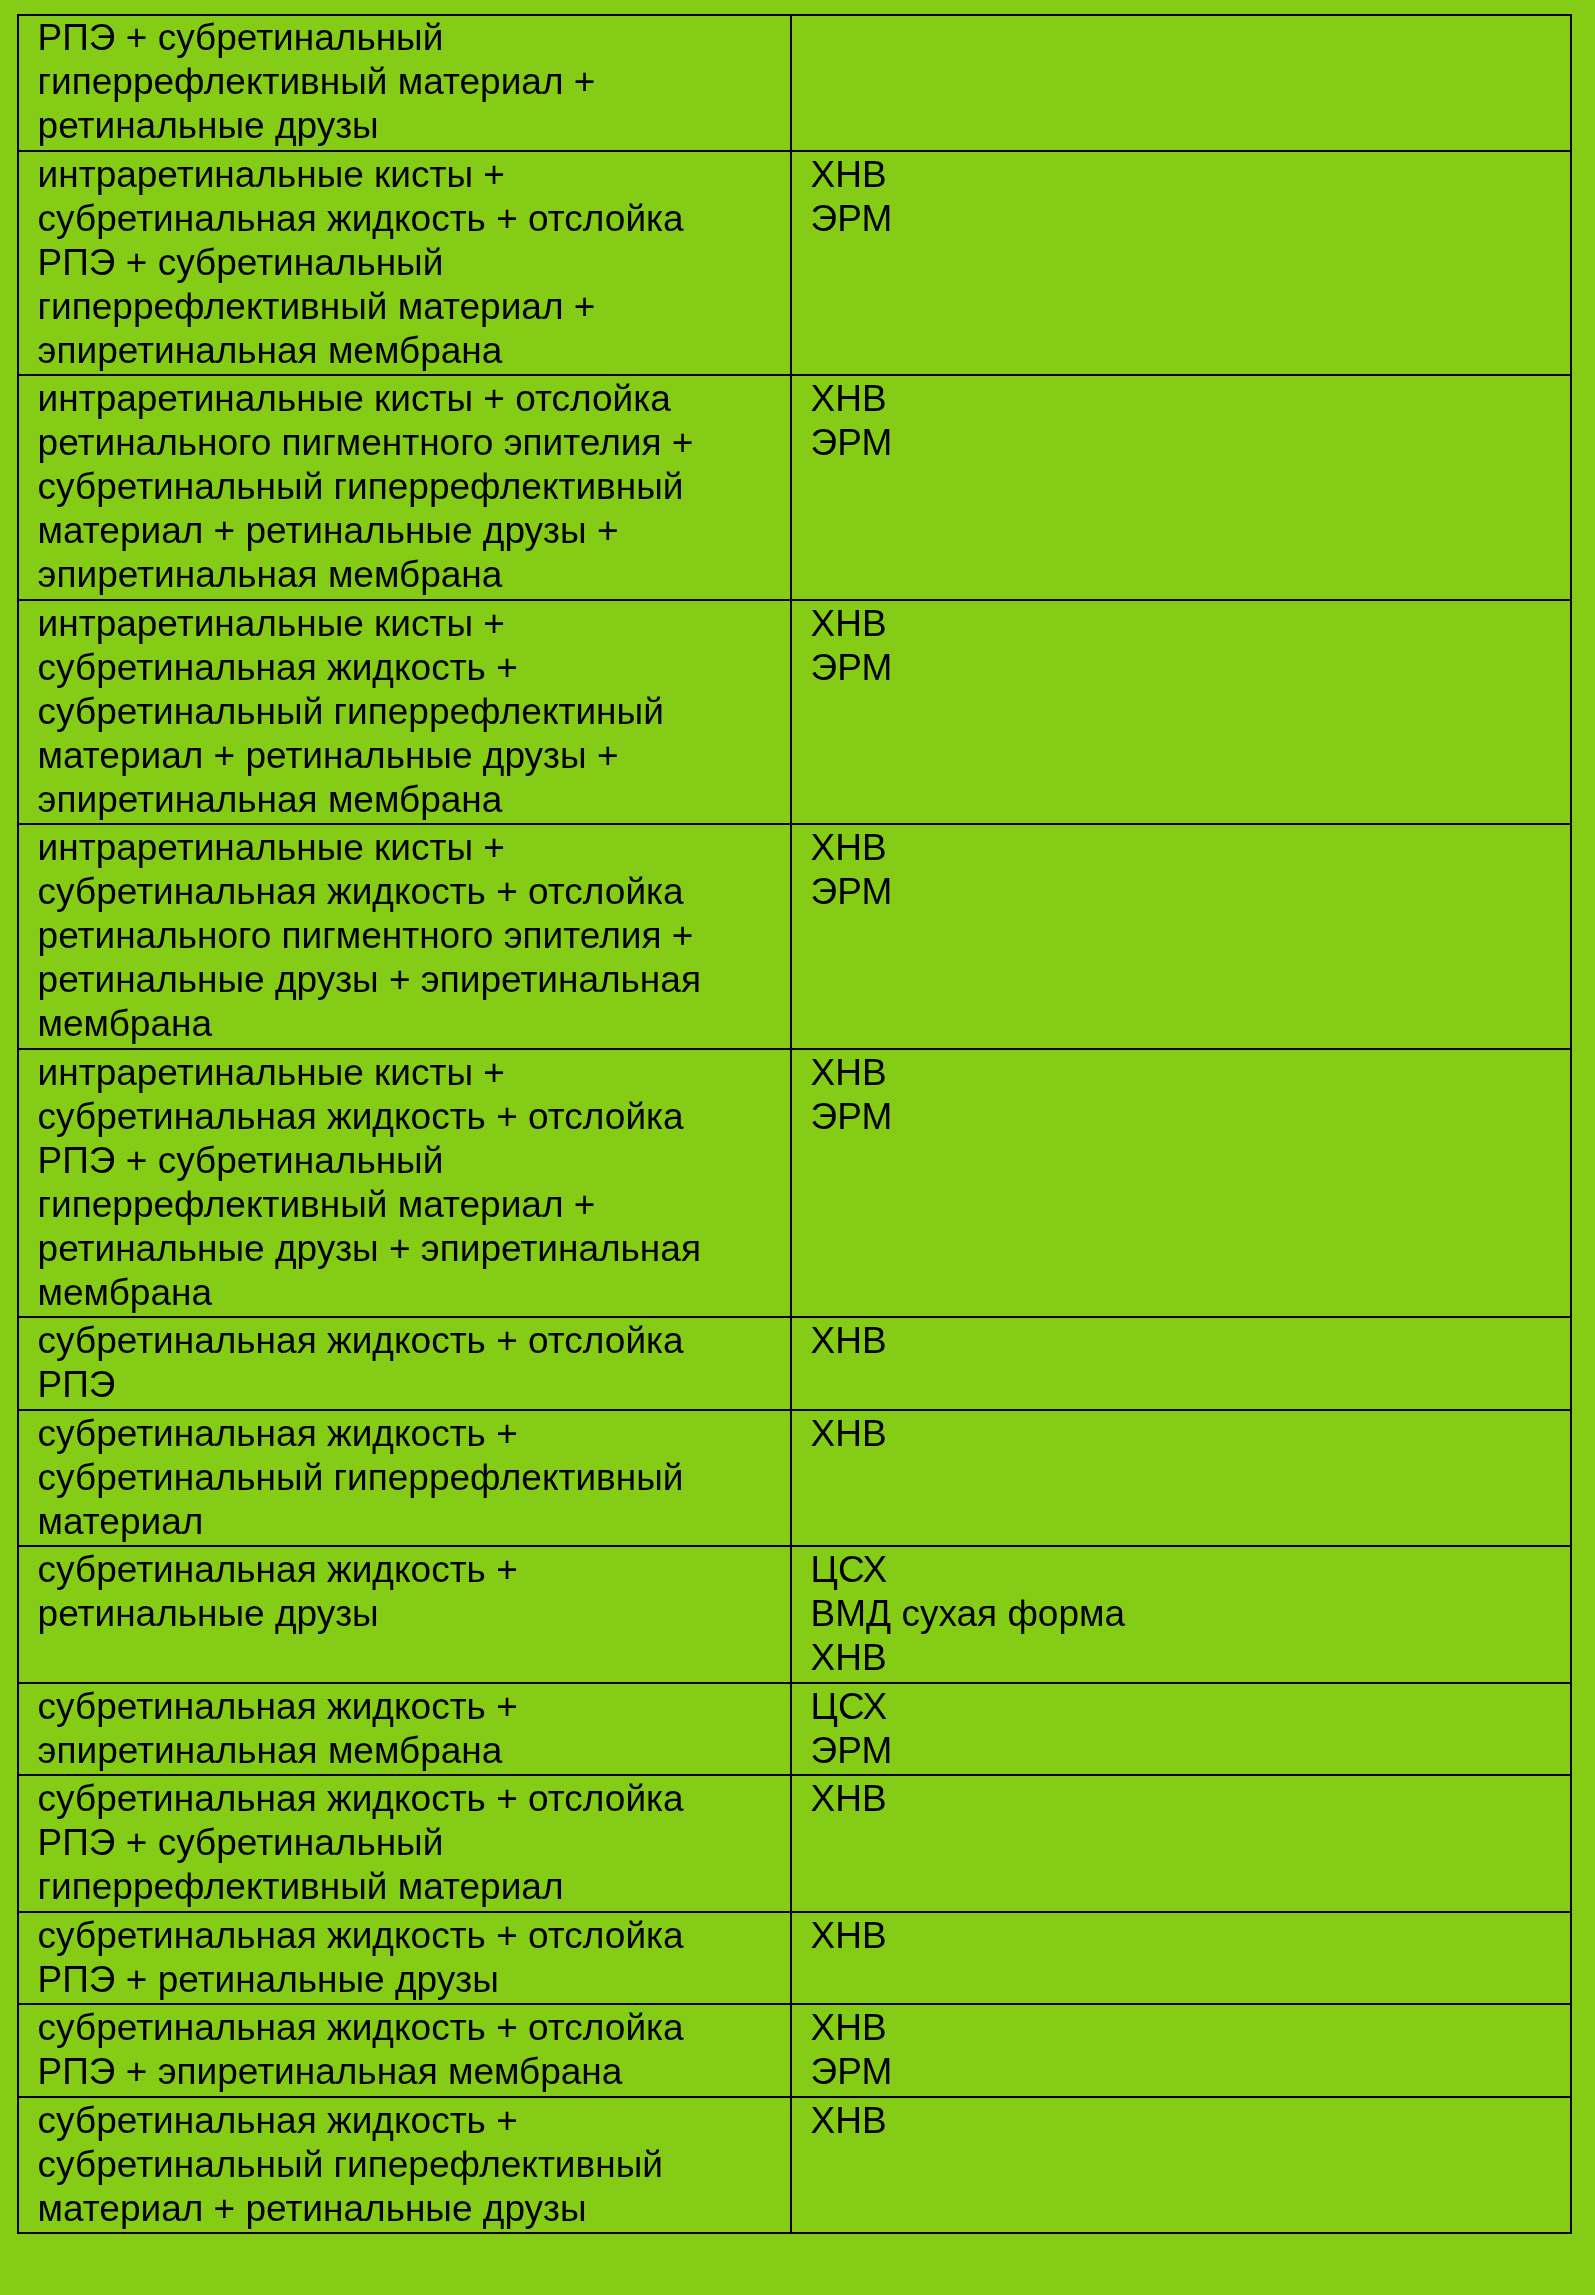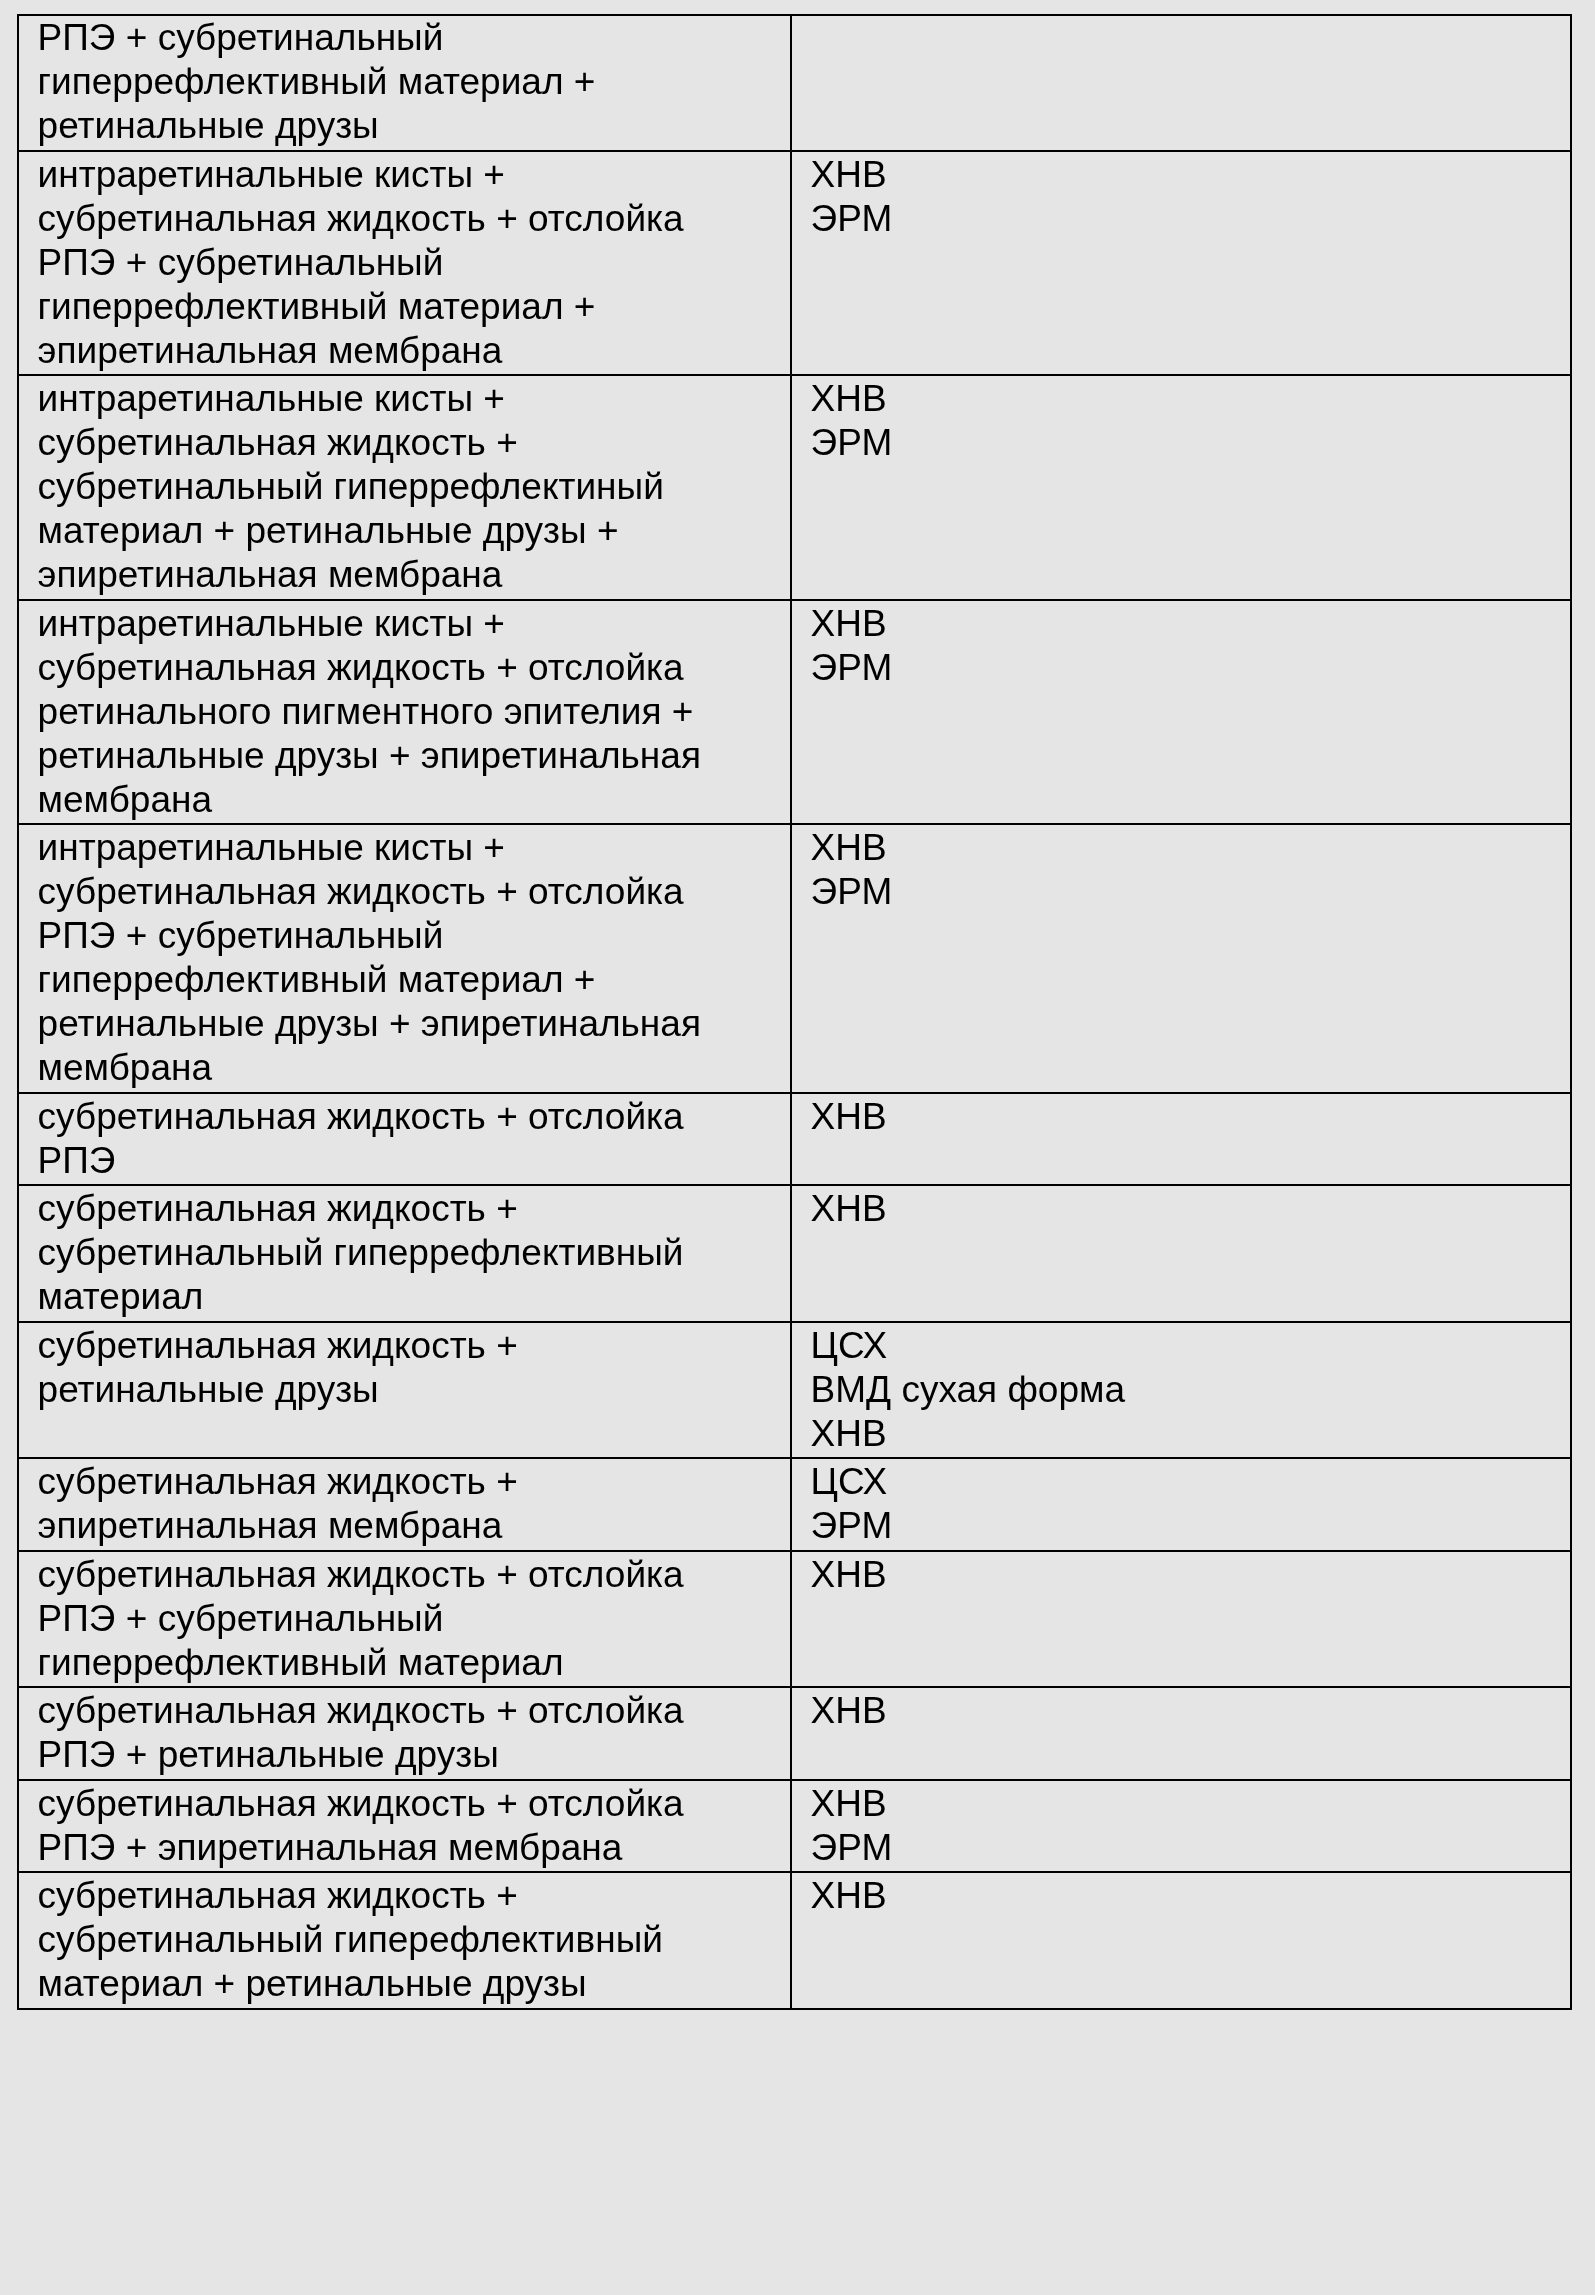--- a/index.html
+++ b/index.html
@@ -10,21 +10,21 @@
   body {
     position: relative;
     width: 1596px;
     height: 2295px;
     font-family: "Liberation Sans", sans-serif;
     color: #000000;
   }
   .sheet {
     position: absolute;
     inset: 0;
-    background: #e5e5e5;
+    background: #84cc16;
   }
   table.findings-table {
     position: absolute;
     left: 17px;
     top: 13.5px;
     width: 1553px;
     border-collapse: collapse;
     table-layout: fixed;
   }
   table.findings-table td {
@@ -54,20 +54,29 @@
     <td>РПЭ + субретинальный
 гиперрефлективный материал +
 ретинальные друзы</td>
     <td></td>
   </tr>
         <tr>
     <td>интраретинальные кисты +
 субретинальная жидкость + отслойка
 РПЭ + субретинальный
 гиперрефлективный материал +
+эпиретинальная мембрана</td>
+    <td>ХНВ
+ЭРМ</td>
+  </tr>
+        <tr>
+    <td>интраретинальные кисты + отслойка
+ретинального пигментного эпителия +
+субретинальный гиперрефлективный
+материал + ретинальные друзы +
 эпиретинальная мембрана</td>
     <td>ХНВ
 ЭРМ</td>
   </tr>
         <tr>
     <td>интраретинальные кисты +
 субретинальная жидкость +
 субретинальный гиперрефлектиный
 материал + ретинальные друзы +
 эпиретинальная мембрана</td>

